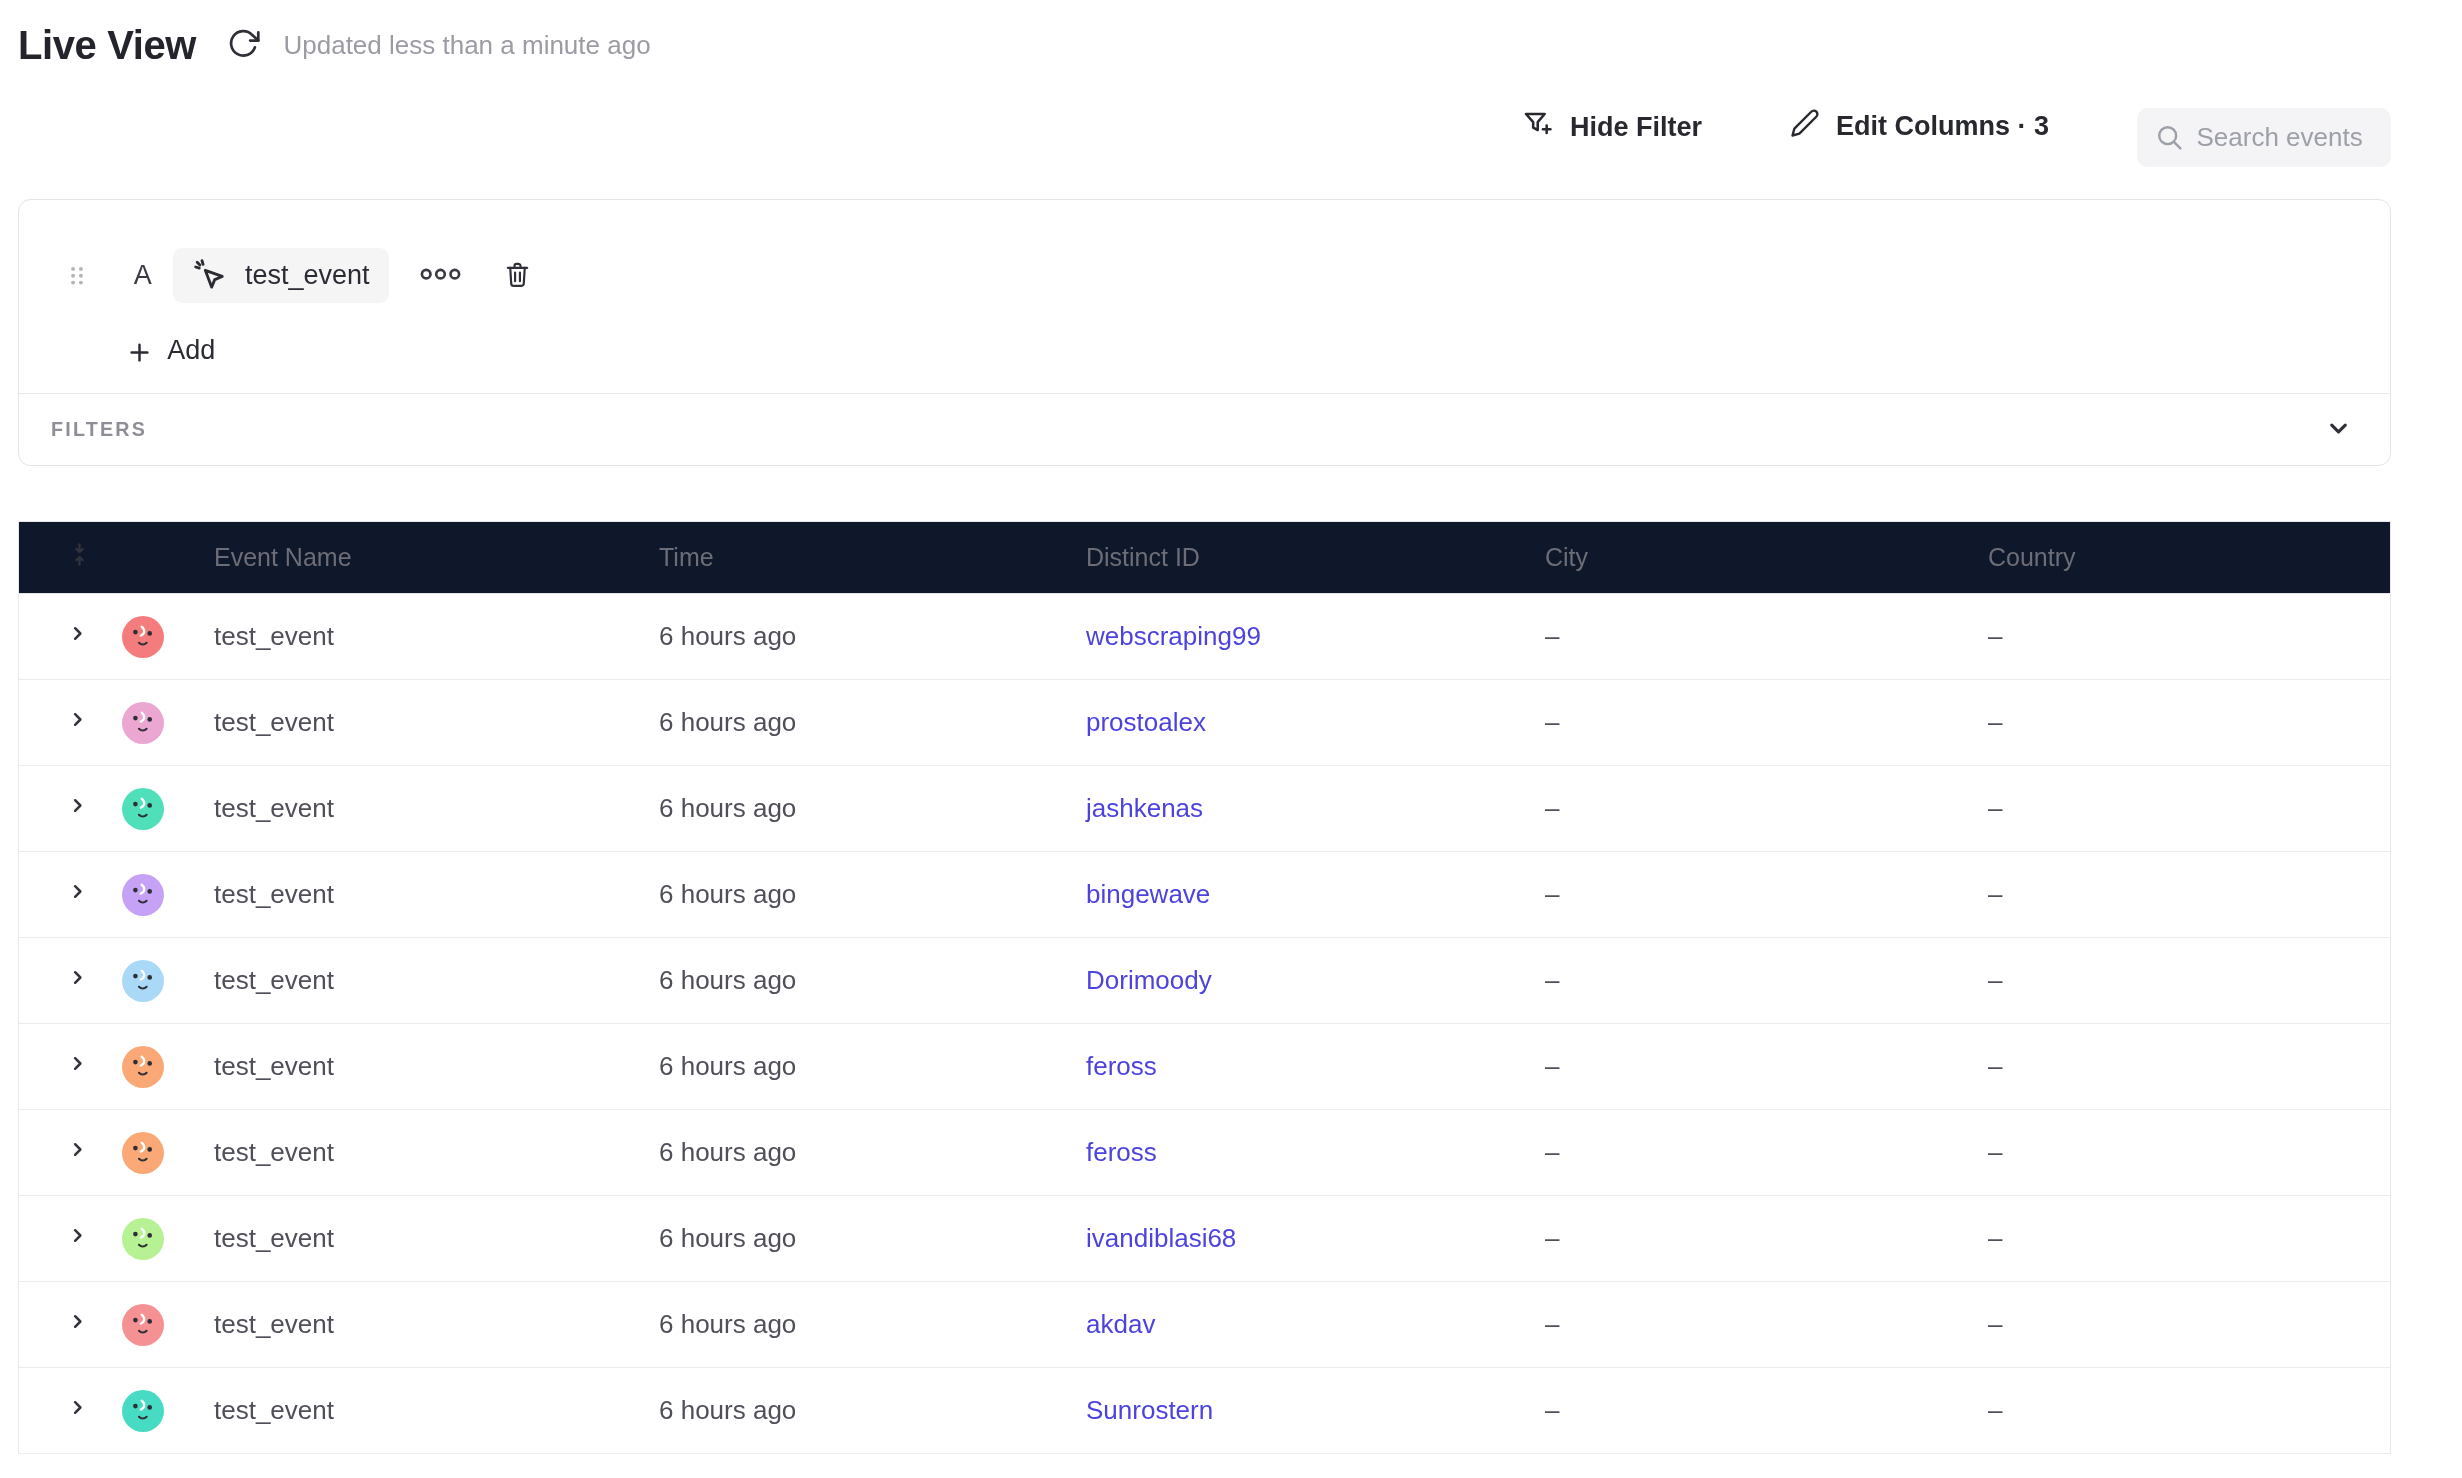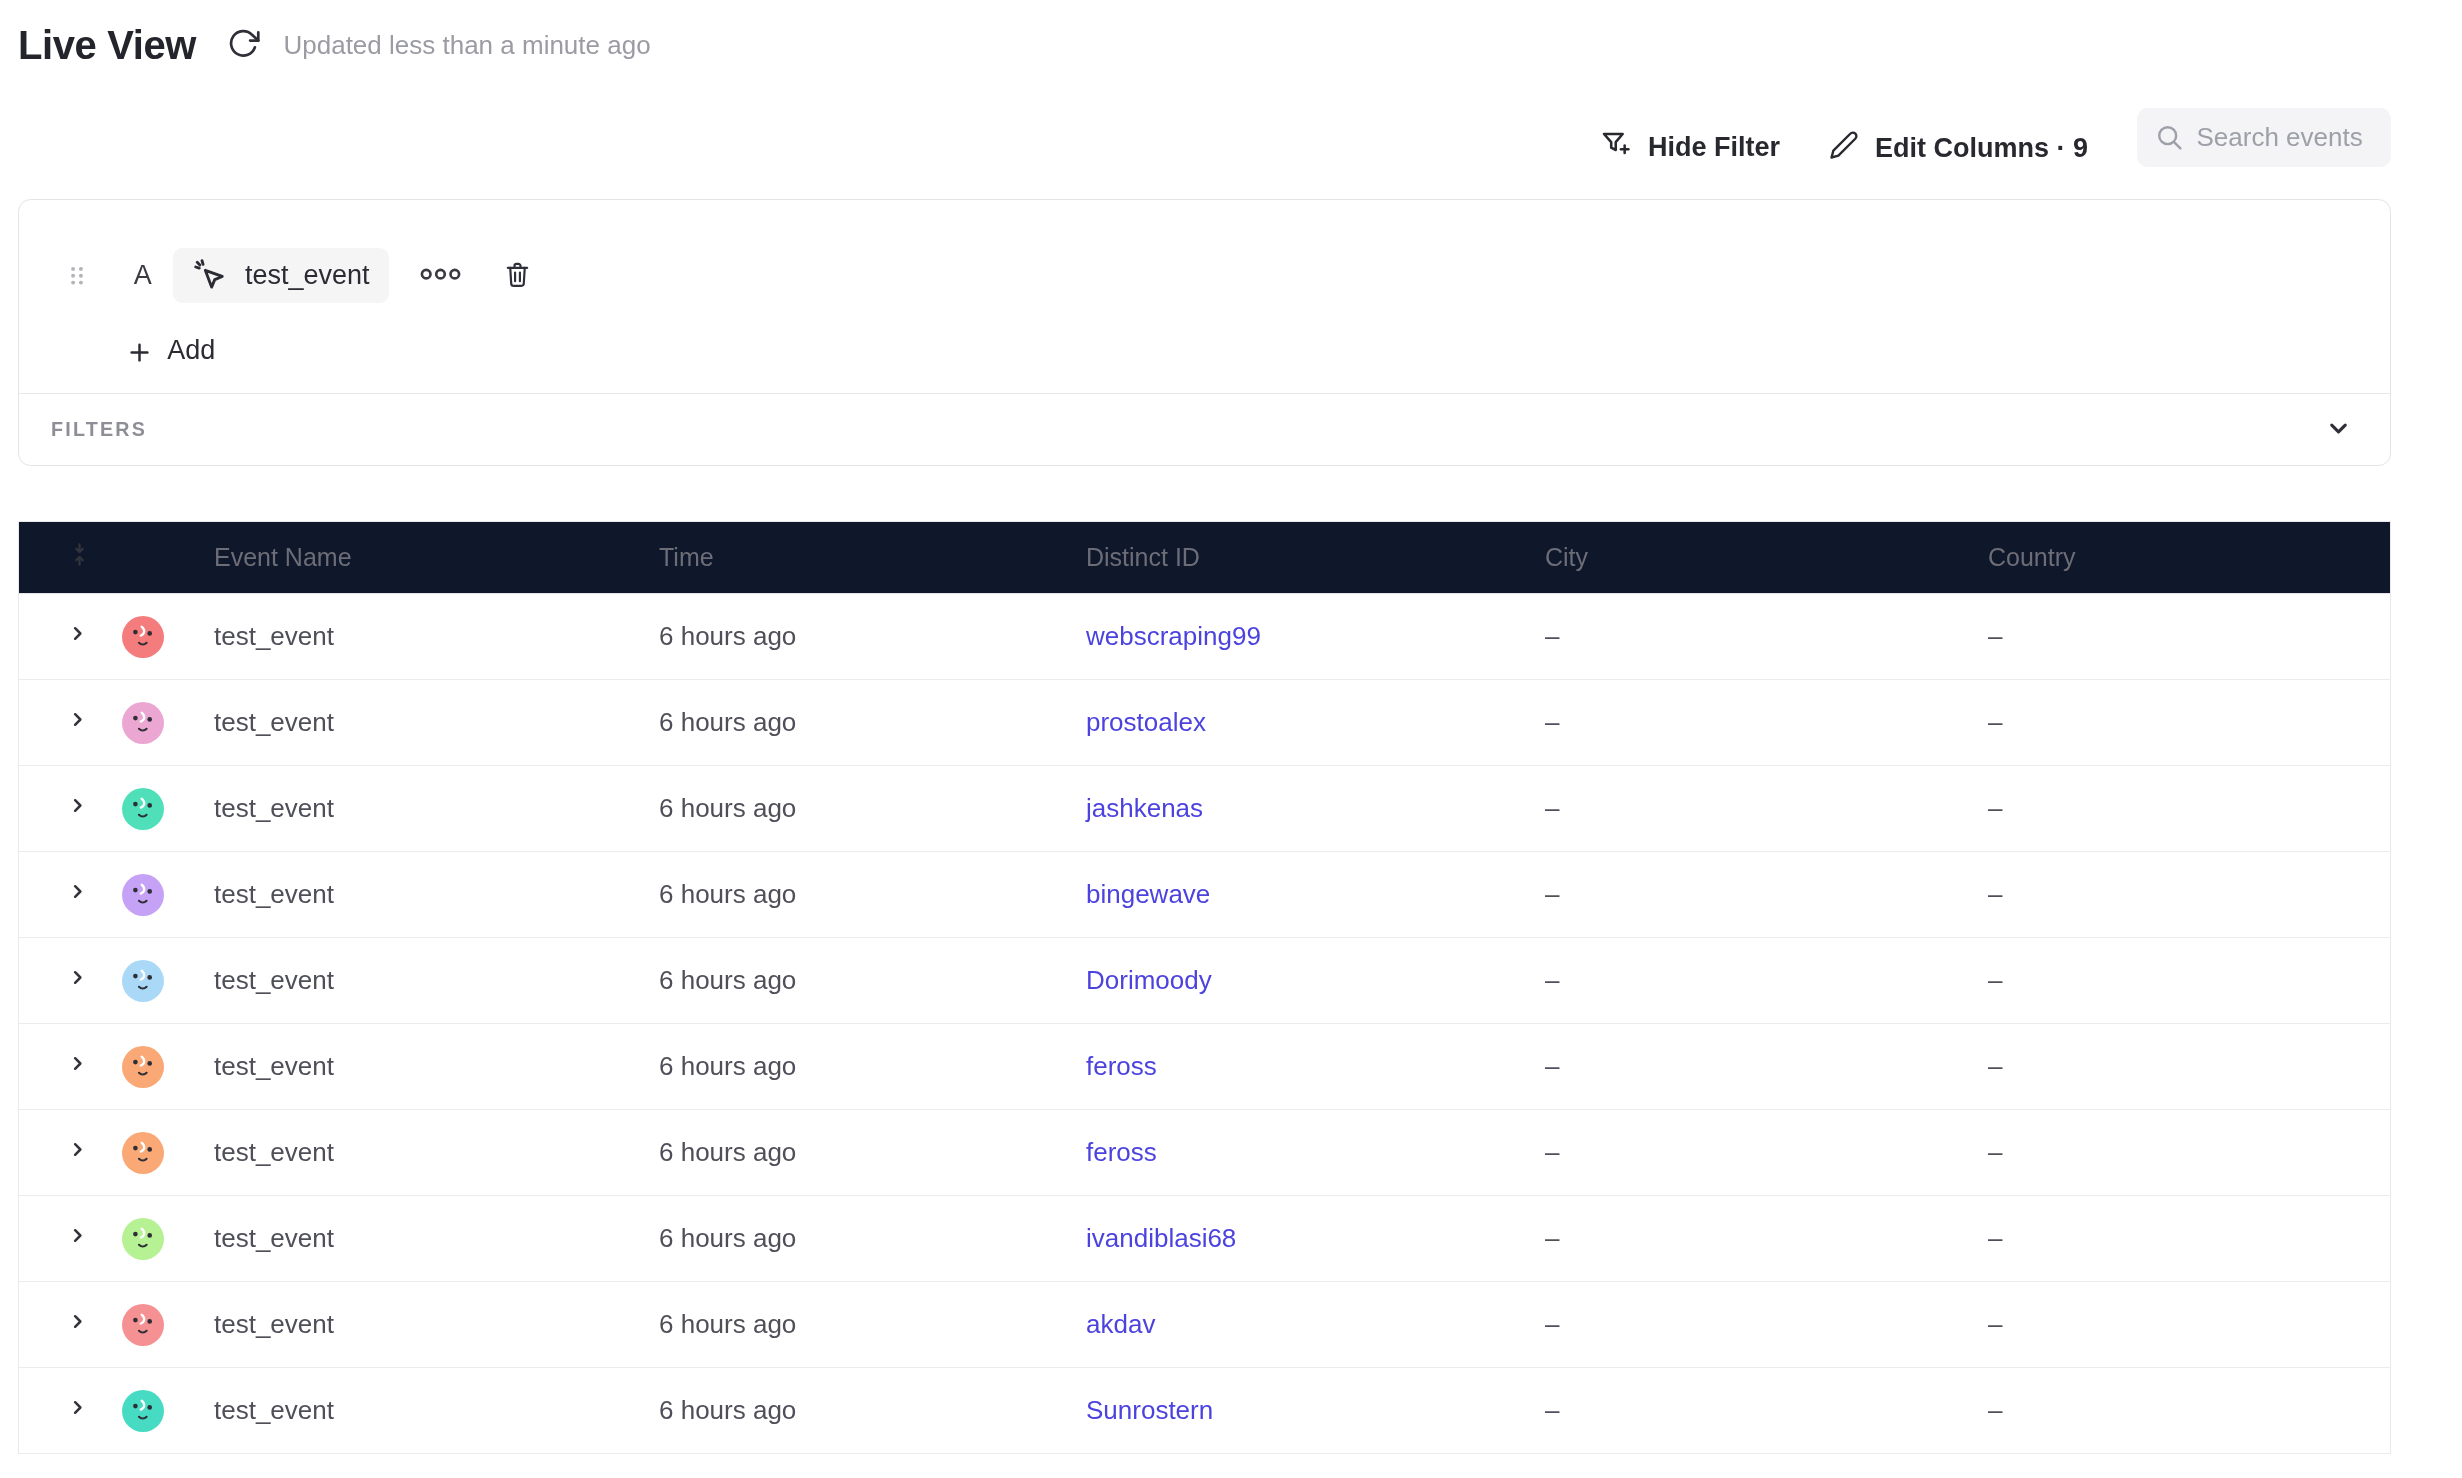--- a/index.html
+++ b/index.html
@@ -9,21 +9,21 @@
 
   
   .page-header { display: flex; align-items: center; padding-top: 18px; height: 72px; }
   .page-title { font-size: 40px; font-weight: 700; color: #24242c; letter-spacing: -0.4px; }
   .refresh-btn { margin-left: 30px; background: none; border: none; cursor: pointer;
     width: 36px; height: 36px; display: flex; align-items: center; justify-content: center; color: #2f2f38; }
   .updated { margin-left: 21.5px; font-size: 26px; color: #9b9ba3; }
 
   
   .toolbar { margin-top: 36px; height: 59px; display: flex; justify-content: flex-end;
-    align-items: flex-end; gap: 49px; }
+    align-items: flex-start; gap: 88px; }
   .tool-btn { background: none; border: none; cursor: pointer; display: flex; align-items: center;
     gap: 16px; font-family: inherit; font-size: 27px; font-weight: 600; color: #28282f; }
   .tool-btn svg { flex: 0 0 auto; }
   .search-box { width: 254px; height: 59px; background: #f4f4f6; border-radius: 10.7px;
     display: flex; align-items: center; padding: 0 18px; gap: 12.5px; }
   .search-box input { border: none; outline: none; background: transparent; flex: 1; min-width: 0;
     font-family: inherit; font-size: 26px; color: #3a3a42; }
   .search-box input::placeholder { color: #9da0a8; }
 
   
@@ -94,21 +94,21 @@
       </span>
       <span>Hide Filter</span>
     </button>
 
     <button class="tool-btn">
       <span>
         <svg width="30" height="30" viewBox="0 0 24 24" fill="none" stroke="currentColor" stroke-width="1.9" stroke-linecap="round" stroke-linejoin="round">
           <path d="M17 3a2.83 2.83 0 1 1 4 4L7.5 20.5 2 22l1.5-5.5L17 3z"></path>
         </svg>
       </span>
-      <span>Edit Columns · 9</span>
+      <span>Edit Columns · 3</span>
     </button>
 
     <label class="search-box">
       <span style="color:#9da0a8; display:flex;">
         <svg width="29" height="29" viewBox="0 0 24 24" fill="none" stroke="currentColor" stroke-width="2" stroke-linecap="round">
           <circle cx="10.5" cy="10.5" r="7"></circle>
           <line x1="15.8" y1="15.8" x2="21" y2="21"></line>
         </svg>
       </span>
       <input type="text" placeholder="Search events" style="">

